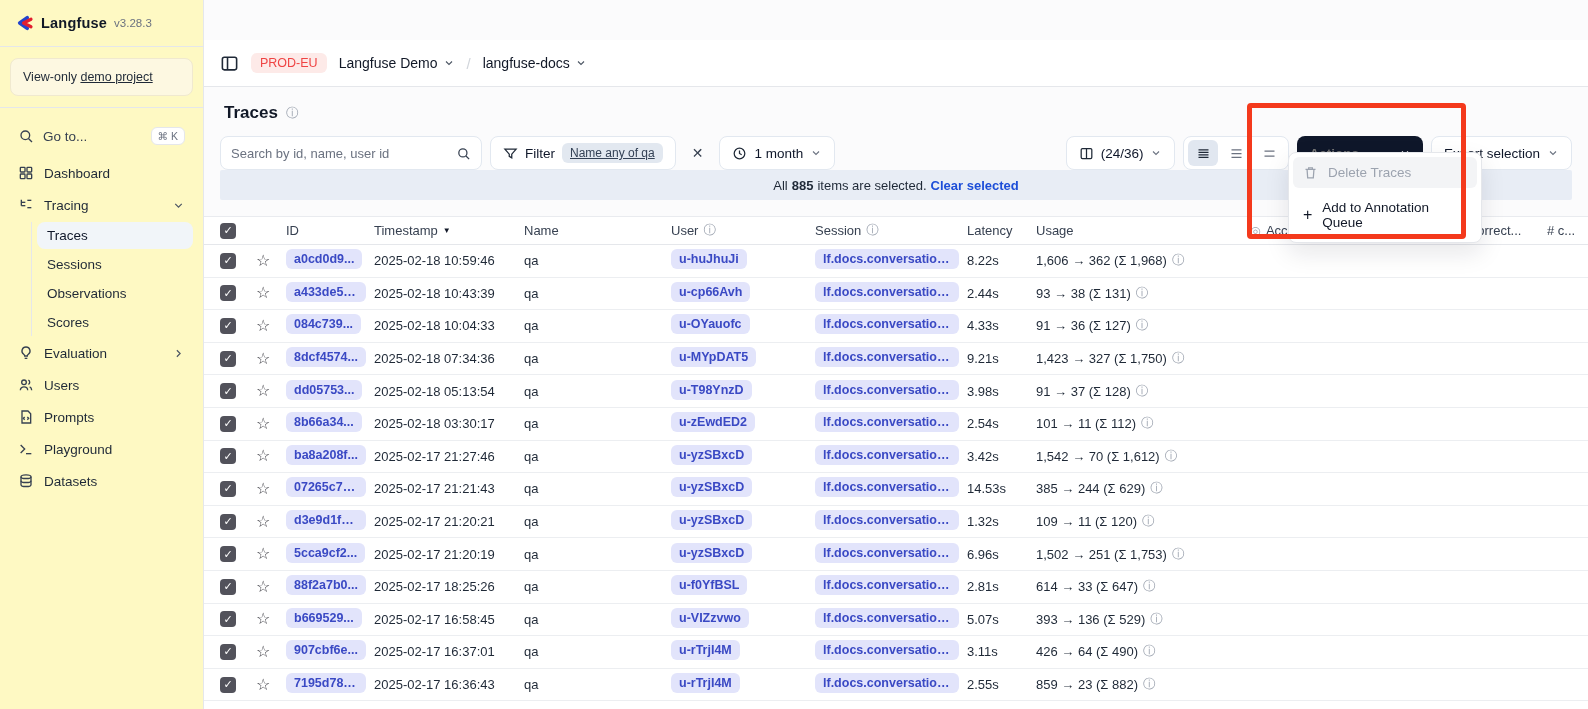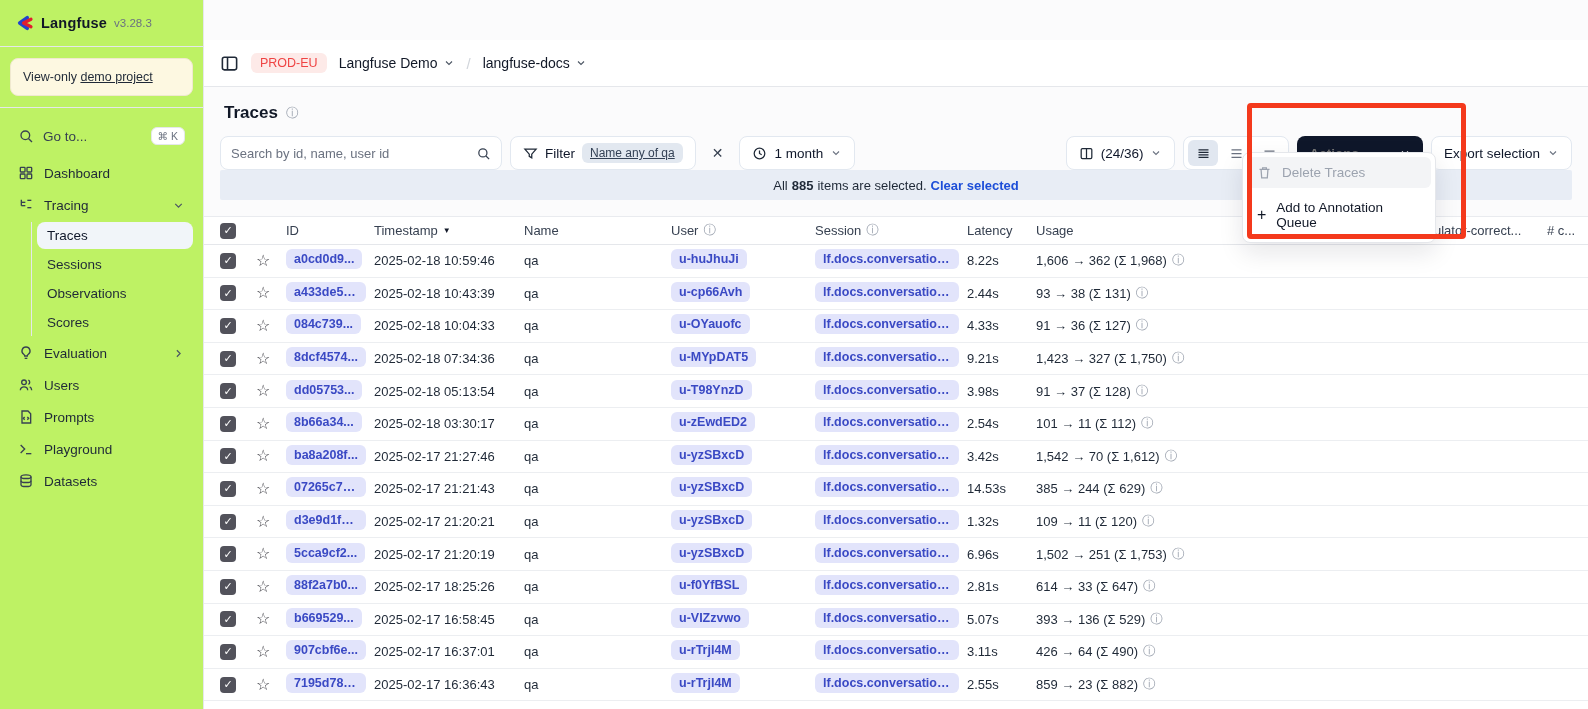--- a/index.html
+++ b/index.html
@@ -4,21 +4,21 @@
 <style>
   * { box-sizing:border-box; margin:0; padding:0; }
   html,body { width:1588px; height:709px; }
   body {
     font-family:"Liberation Sans", sans-serif;
     color:#111827; background:#fff; overflow:hidden; position:relative; font-size:13px;
   }
   .app { display:flex; height:100%; }
 
   
-  .sidebar { width:204px; flex-shrink:0; border-right:1px solid #e5e7eb; background:#bef264; display:flex; flex-direction:column; }
+  .sidebar { width:204px; flex-shrink:0; border-right:1px solid #e5e7eb; background:#fef9c3; display:flex; flex-direction:column; }
   .sb-head { height:47px; display:flex; align-items:center; gap:7px; padding:0 16px; border-bottom:1px solid #e5e7eb; }
   .logo-name { font-weight:700; font-size:14.5px; letter-spacing:.2px; }
   .logo-ver { font-size:11.5px; color:#6b7280; }
   .sb-banner-wrap { padding:11px 10px; border-bottom:1px solid #e5e7eb; }
   .sb-banner { background:#fdf8e1; border:1px solid #f0e9cf; border-radius:8px; padding:11px 12px; font-size:12.5px; color:#1f2937; }
   .sb-banner a { color:#1f2937; text-decoration:underline; font-weight:500; }
   .goto { margin:12px 10px 2px; display:flex; align-items:center; gap:9px; padding:7px 8px; color:#374151; font-size:13.5px; border-radius:8px; cursor:pointer;text-align:center; }
   .kbd { margin-left:auto; border:1px solid #e5e7eb; border-radius:6px; font-size:10.5px; color:#6b7280; padding:2px 6px; background:#fff; }
   .nav { padding:4px 10px; }
   .nav-item { display:flex; align-items:center; gap:10px; padding:7px 8px; font-size:13.5px; color:#1f2937; border-radius:8px; margin-bottom:2px; cursor:pointer; }
@@ -33,21 +33,21 @@
   .topbar { height:47px; background:#fff; border-bottom:1px solid #e5e7eb; display:flex; align-items:center; gap:12px; padding:0 16px;margin-top:40px; }
   .env-badge { background:#fdeae8; color:#ef4444; padding:3px 9px; border-radius:6px; font-size:12.5px; }
   .crumb { font-size:14px; color:#111827; display:flex; align-items:center; gap:5px; cursor:pointer; }
   .crumb-sep { color:#d1d5db; font-size:15px; }
 
   .title-row { padding:16px 20px 0; display:flex; align-items:center; gap:8px; }
   .page-title { font-size:17px; font-weight:700; color:#111827; }
   .info-glyph { color:#9ca3af; font-size:12.5px; font-style:normal; }
 
   .toolbar { display:flex; align-items:center; gap:8px; padding:13px 16px 0; }
-  .search-box { width:282px; height:34px; border:1px solid #e2e8f0; border-radius:8px; background:#fff; display:flex; align-items:center; padding:0 10px; }
+  .search-box { width:262px; height:34px; border:1px solid #e2e8f0; border-radius:8px; background:#fff; display:flex; align-items:center; padding:0 10px; }
   .search-box input { border:none; outline:none; flex:1; font-size:13px; color:#111827; font-family:inherit; background:transparent; }
   .search-box input::placeholder { color:#6b7280; }
   .btn { height:34px; border:1px solid #e2e8f0; border-radius:8px; background:#fff; display:inline-flex; align-items:center; gap:7px; padding:0 12px; font-size:13.5px; color:#0f172a; cursor:pointer; white-space:nowrap; }
   .filter-chip { background:#e2e8f0; border-radius:6px; padding:3px 8px; font-size:12px; color:#334155;text-decoration:underline; }
   .x-btn { color:#374151; font-size:14px; padding:0 8px; cursor:pointer; background:none; border:none; }
   .tb-right { margin-left:auto; display:flex; align-items:center; gap:8px; }
   .density-group { border:1px solid #e2e8f0; border-radius:8px; height:34px; display:flex; align-items:center; padding:0 4px; gap:3px; background:#fff; }
   .density-btn { width:30px; height:26px; display:flex; align-items:center; justify-content:center; border-radius:6px; cursor:pointer; }
   .density-btn.active { background:#e1e7f0; }
   .btn-dark { background:#0f172a; color:#737373; border:none; font-weight:600;gap:40px; }
@@ -63,21 +63,21 @@
   .th { display:flex; align-items:center; gap:5px; white-space:nowrap; overflow:hidden; padding-right:8px; }
   .sort-tri { font-size:8px; color:#111827; }
   .tbody .tr { height:32.6px; border-bottom:1px solid #eceef1; font-size:13px; color:#1f2937; }
   .td { white-space:nowrap; overflow:hidden; padding-right:8px; }
   .checkbox { width:16px; height:16px; background:#52525b; border-radius:4px; display:flex; align-items:center; justify-content:center; color:#fff; font-size:11px; cursor:pointer; }
   .star { color:#3f3f46; font-size:16px; cursor:pointer; line-height:1; }
   .badge { display:inline-block; max-width:100%; background:#e2e4fb; color:#3a49c4; font-weight:600; font-size:12.5px; padding:3px 8px; border-radius:6px; white-space:nowrap; overflow:hidden; text-overflow:ellipsis; cursor:pointer; }
   .usage-cell { display:flex; align-items:center; gap:5px; }
 
   
-  .dropdown { position:absolute; left:1242px; top:152px; width:194px; background:#fff; border:1px solid #e5e7eb; border-radius:8px; box-shadow:0 10px 24px rgba(15,23,42,.10); padding:4px; z-index:40; }
+  .dropdown { position:absolute; left:1288px; top:152px; width:194px; background:#fff; border:1px solid #e5e7eb; border-radius:8px; box-shadow:0 10px 24px rgba(15,23,42,.10); padding:4px; z-index:40; }
   .menu-item { display:flex; align-items:center; gap:10px; padding:8px 10px; font-size:13.5px; border-radius:6px; color:#111827; cursor:pointer; }
   .menu-item.disabled { color:#9ca3af; background:#f3f4f6; margin-bottom:4px; cursor:default; }
   .menu-item .plus { font-size:16px; line-height:1; color:#111827; }
   .red-box { position:absolute; left:1247px; top:103px; width:219px; height:136px; border:5px solid #f4391c; border-radius:4px; z-index:50; pointer-events:none; }
 
   svg { display:block; }
 </style>
 </head>
 <body>
 

